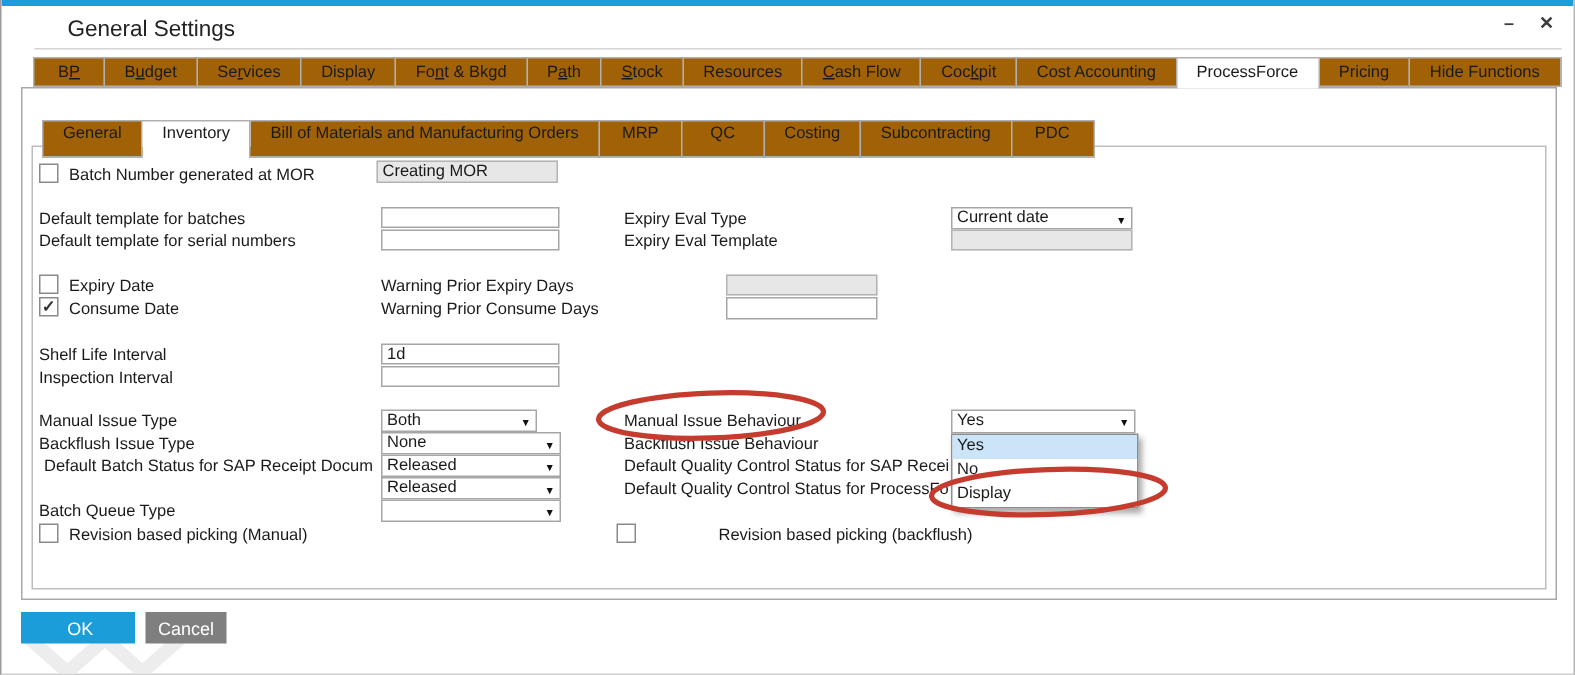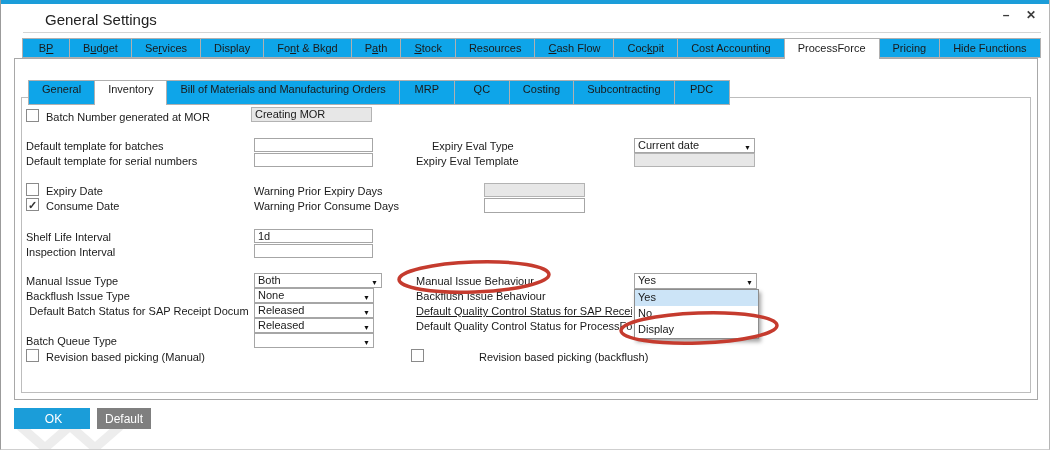--- a/index.html
+++ b/index.html
@@ -14,21 +14,21 @@
   .winctl{position:absolute;top:6px;width:18px;height:18px;text-align:center;
     color:#3c3c3c;font-size:12px;line-height:18px;cursor:default;font-weight:bold;}
   .ctl-min{left:996px;}
   .ctl-close{left:1021px;}
   .titlesep{position:absolute;left:22px;right:8px;top:32px;height:1px;background:#d4d4d4;}
 
   .tabstrip{position:absolute;display:flex;z-index:2;}
   .strip1{left:22px;top:38px;}
   .strip2{left:28px;top:80px;}
   .tab{
-    background:#0ea5e9;border:1px solid #b0b0b0;margin-left:-1px;
+    background:#a16207;border:1px solid #b0b0b0;margin-left:-1px;
     padding:0 13px;text-align:center;box-sizing:border-box;white-space:nowrap;
     height:20px;line-height:19px;cursor:default;
   }
   .strip1 .tab{min-width:48px;}
   .strip2 .tab{height:25px;line-height:16px;min-width:56px;}
   .tab.active{background:#fff;border-bottom:none;height:21px;z-index:3;position:relative;}
   .strip2 .tab.active{height:18px;}
   .tab u{text-decoration:underline;}
 
   .panel{position:absolute;background:#fff;box-sizing:border-box;}
@@ -105,21 +105,21 @@
       <span class="tab">Subcontracting</span>
       <span class="tab">PDC</span>
     </div>
 
   <div class="cb" style="left:25px;top:109px;"></div>
   <div class="lbl" style="left:45px;top:111px;">Batch Number generated at MOR</div>
   <div class="field disabled" style="left:250px;top:107px;width:121px;height:15px;">Creating MOR</div>
 
   <div class="lbl" style="left:25px;top:140px;">Default template for batches</div>
   <div class="input" style="left:253px;top:138px;width:119px;height:14px;"></div>
-  <div class="lbl" style="left:431px;top:140px;text-align:center;">Expiry Eval Type</div>
+  <div class="lbl" style="left:415px;top:140px;text-align:center;">Expiry Eval Type</div>
   <div class="select" style="left:633px;top:138px;width:121px;height:15px;">
     <span>Current date</span>
     <span class="arw">▼</span>
   </div>
 
   <div class="lbl" style="left:25px;top:155px;">Default template for serial numbers</div>
   <div class="input" style="left:253px;top:153px;width:119px;height:14px;"></div>
   <div class="lbl" style="left:415px;top:155px;">Expiry Eval Template</div>
   <div class="field disabled" style="left:633px;top:153px;width:121px;height:14px;"></div>
 
@@ -132,21 +132,21 @@
   <div class="lbl" style="left:45px;top:200px;">Consume Date</div>
   <div class="lbl" style="left:253px;top:200px;">Warning Prior Consume Days</div>
   <div class="input" style="left:483px;top:198px;width:101px;height:15px;"></div>
 
   <div class="lbl" style="left:25px;top:231px;">Shelf Life Interval</div>
   <div class="input" style="left:253px;top:229px;width:119px;height:14px;">1d</div>
   <div class="lbl" style="left:25px;top:246px;">Inspection Interval</div>
   <div class="input" style="left:253px;top:244px;width:119px;height:14px;"></div>
 
   <div class="lbl" style="left:25px;top:275px;">Manual Issue Type</div>
-  <div class="select" style="left:253px;top:273px;width:128px;height:15px;">
+  <div class="select" style="left:253px;top:273px;width:104px;height:15px;">
     <span>Both</span>
     <span class="arw">▼</span>
   </div>
   <div class="lbl" style="left:415px;top:275px;">Manual Issue Behaviour</div>
   <div class="select" style="left:633px;top:273px;width:123px;height:16px;">
     <span>Yes</span>
     <span class="arw">▼</span>
   </div>
 
   <div class="lbl" style="left:25px;top:290px;">Backflush Issue Type</div>
@@ -154,21 +154,21 @@
     <span>None</span>
     <span class="arw">▼</span>
   </div>
   <div class="lbl" style="left:415px;top:290px;">Backflush Issue Behaviour</div>
 
   <div class="lbl" style="left:25px;top:305px;width:226px;text-align:center;">Default Batch Status for SAP Receipt Docum</div>
   <div class="select" style="left:253px;top:303px;width:120px;height:15px;">
     <span>Released</span>
     <span class="arw">▼</span>
   </div>
-  <div class="lbl" style="left:415px;top:305px;width:216px;text-decoration:underline;">Default Quality Control Status for SAP Recei</div>
+  <div class="lbl" style="left:415px;top:305px;width:216px;">Default Quality Control Status for SAP Recei</div>
 
   <div class="select" style="left:253px;top:318px;width:120px;height:15px;">
     <span>Released</span>
     <span class="arw">▼</span>
   </div>
   <div class="lbl" style="left:415px;top:320px;width:216px;">Default Quality Control Status for ProcessFo</div>
 
   <div class="lbl" style="left:25px;top:335px;">Batch Queue Type</div>
   <div class="select" style="left:253px;top:333px;width:120px;height:15px;">
     <span></span>
@@ -185,14 +185,14 @@
     <div class="dropitem">No</div>
     <div class="dropitem">Display</div>
   </div>
 
   <svg class="overlay" width="1050" height="450">
     <ellipse cx="473" cy="277" rx="75" ry="15" fill="none" stroke="#c53b2e" stroke-width="3.5" transform="rotate(-2 473 277)"></ellipse>
     <ellipse cx="698" cy="328" rx="78" ry="15" fill="none" stroke="#c53b2e" stroke-width="3.5" transform="rotate(-2 698 328)"></ellipse>
   </svg>
 
   <button class="btn btn-ok">OK</button>
-  <button class="btn btn-cancel">Default</button>
+  <button class="btn btn-cancel">Cancel</button>
 </div>
 
 </body></html>

